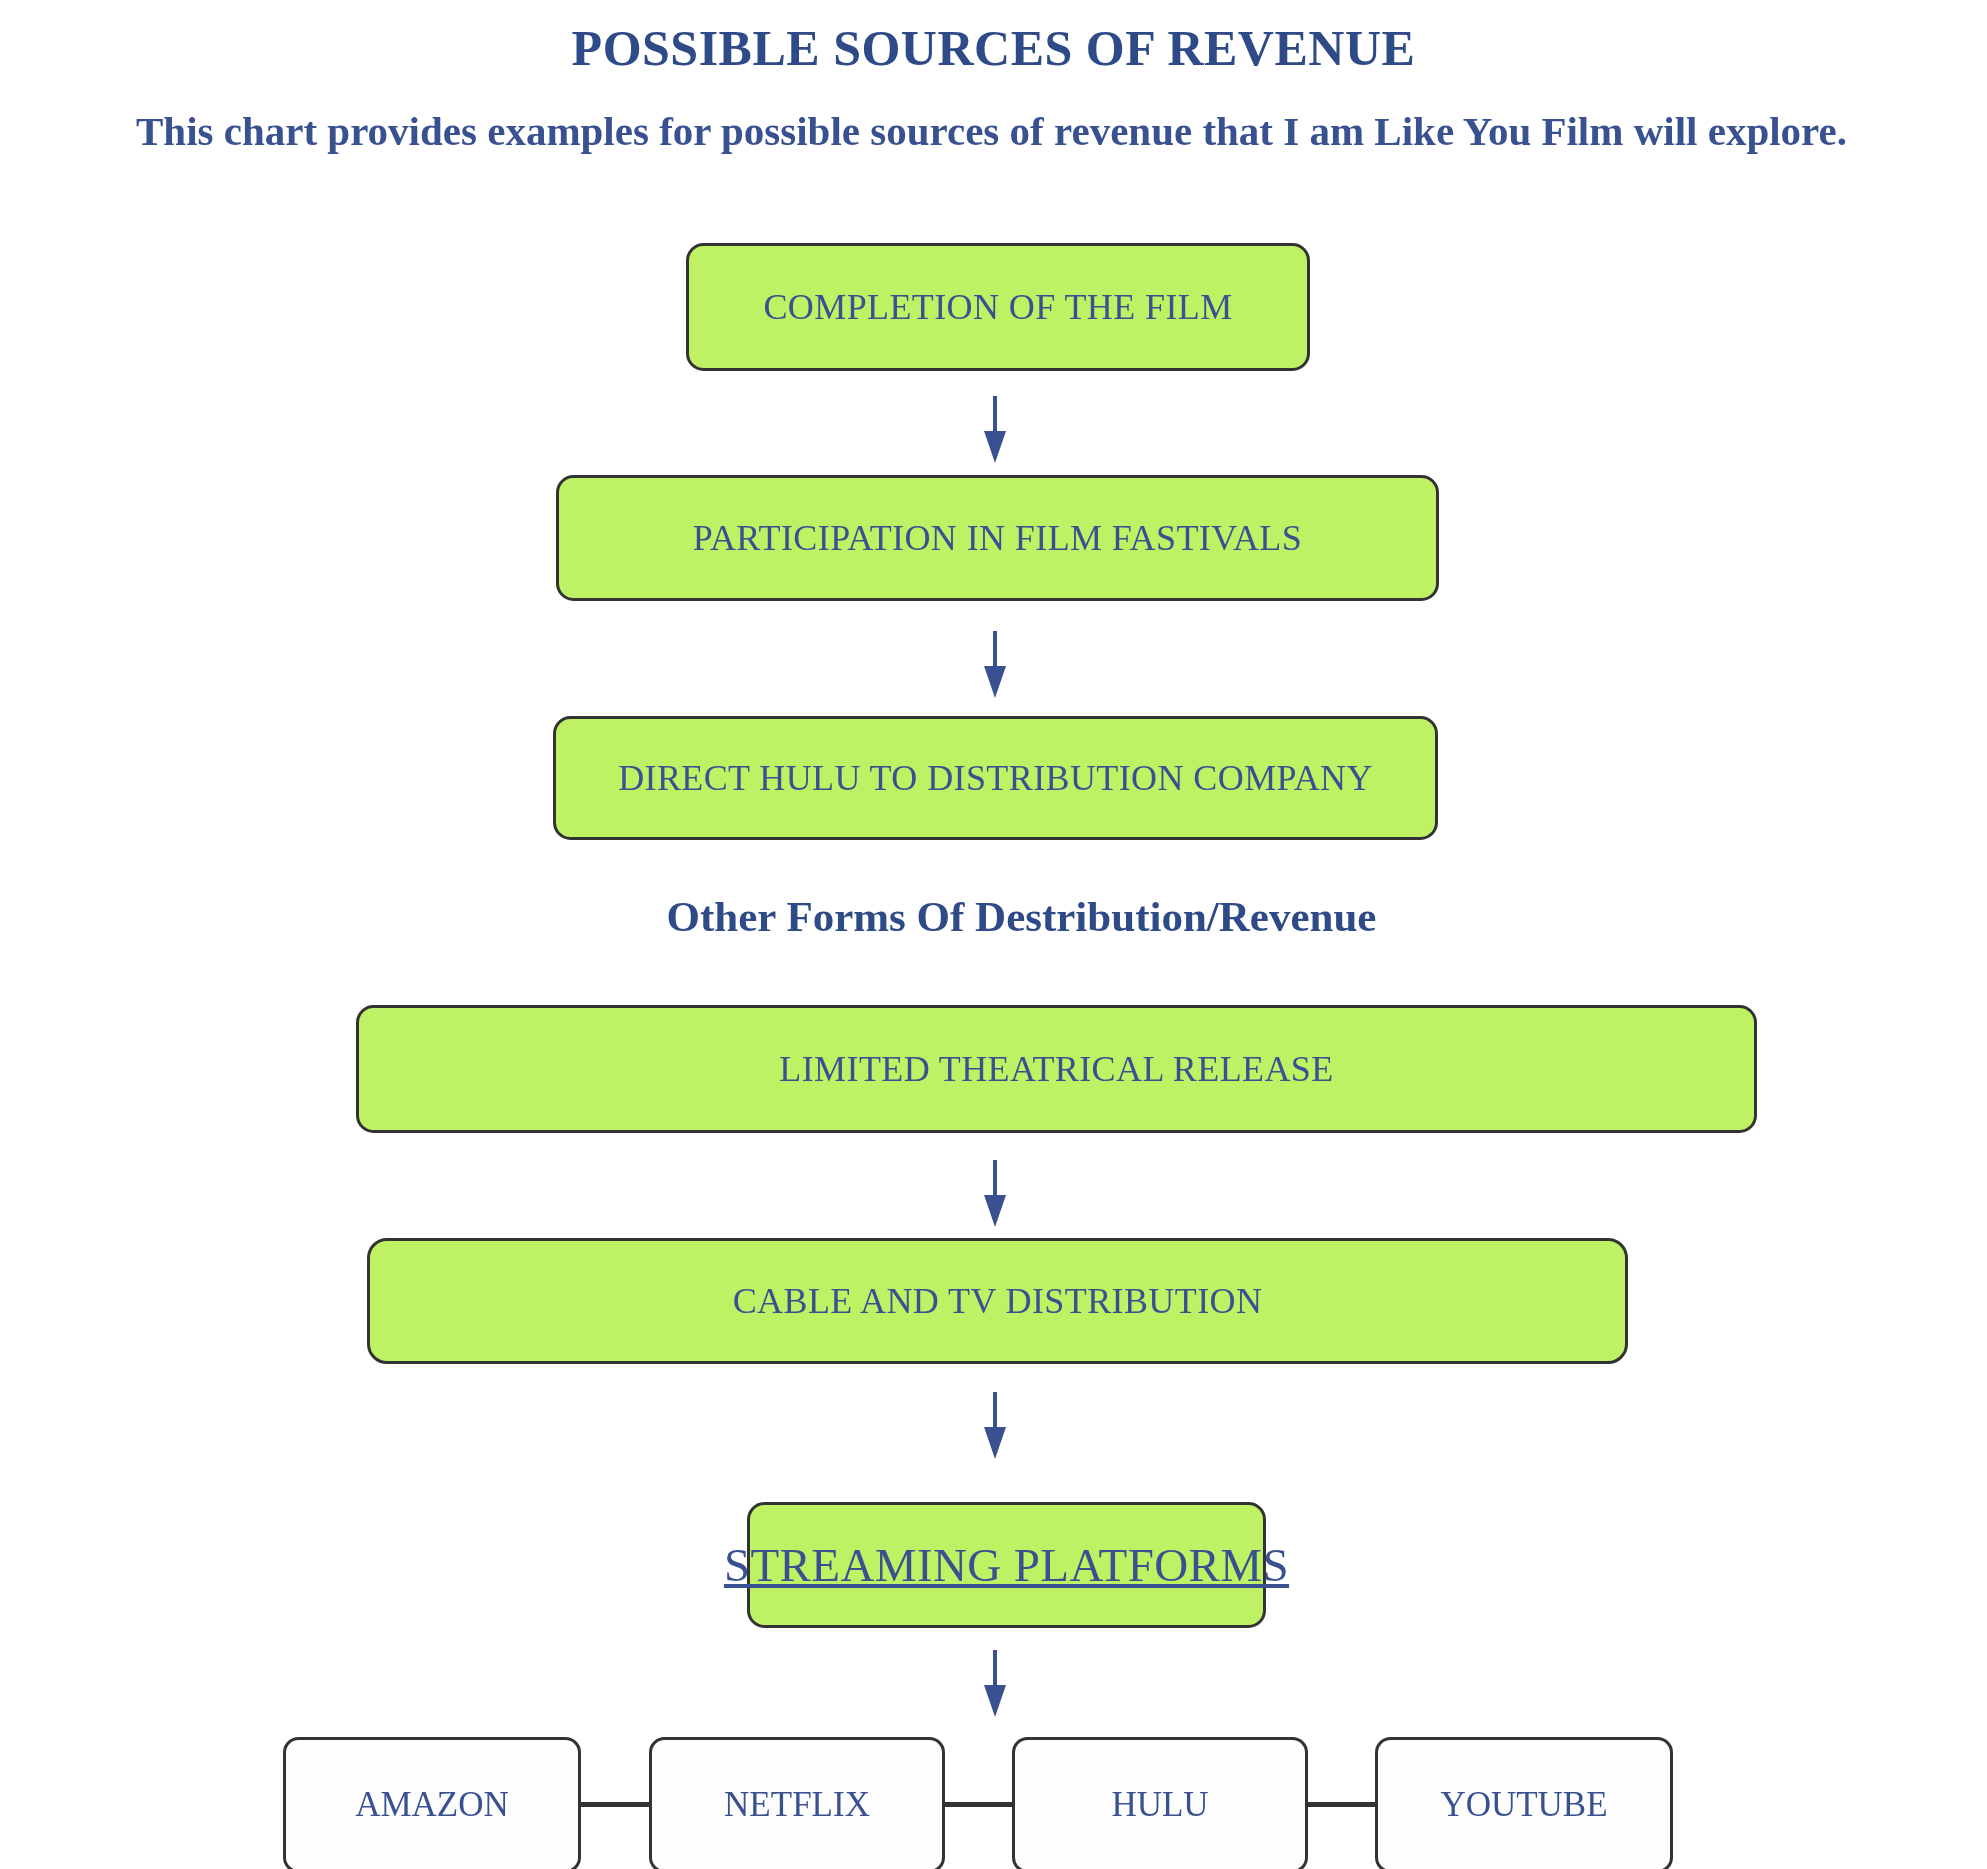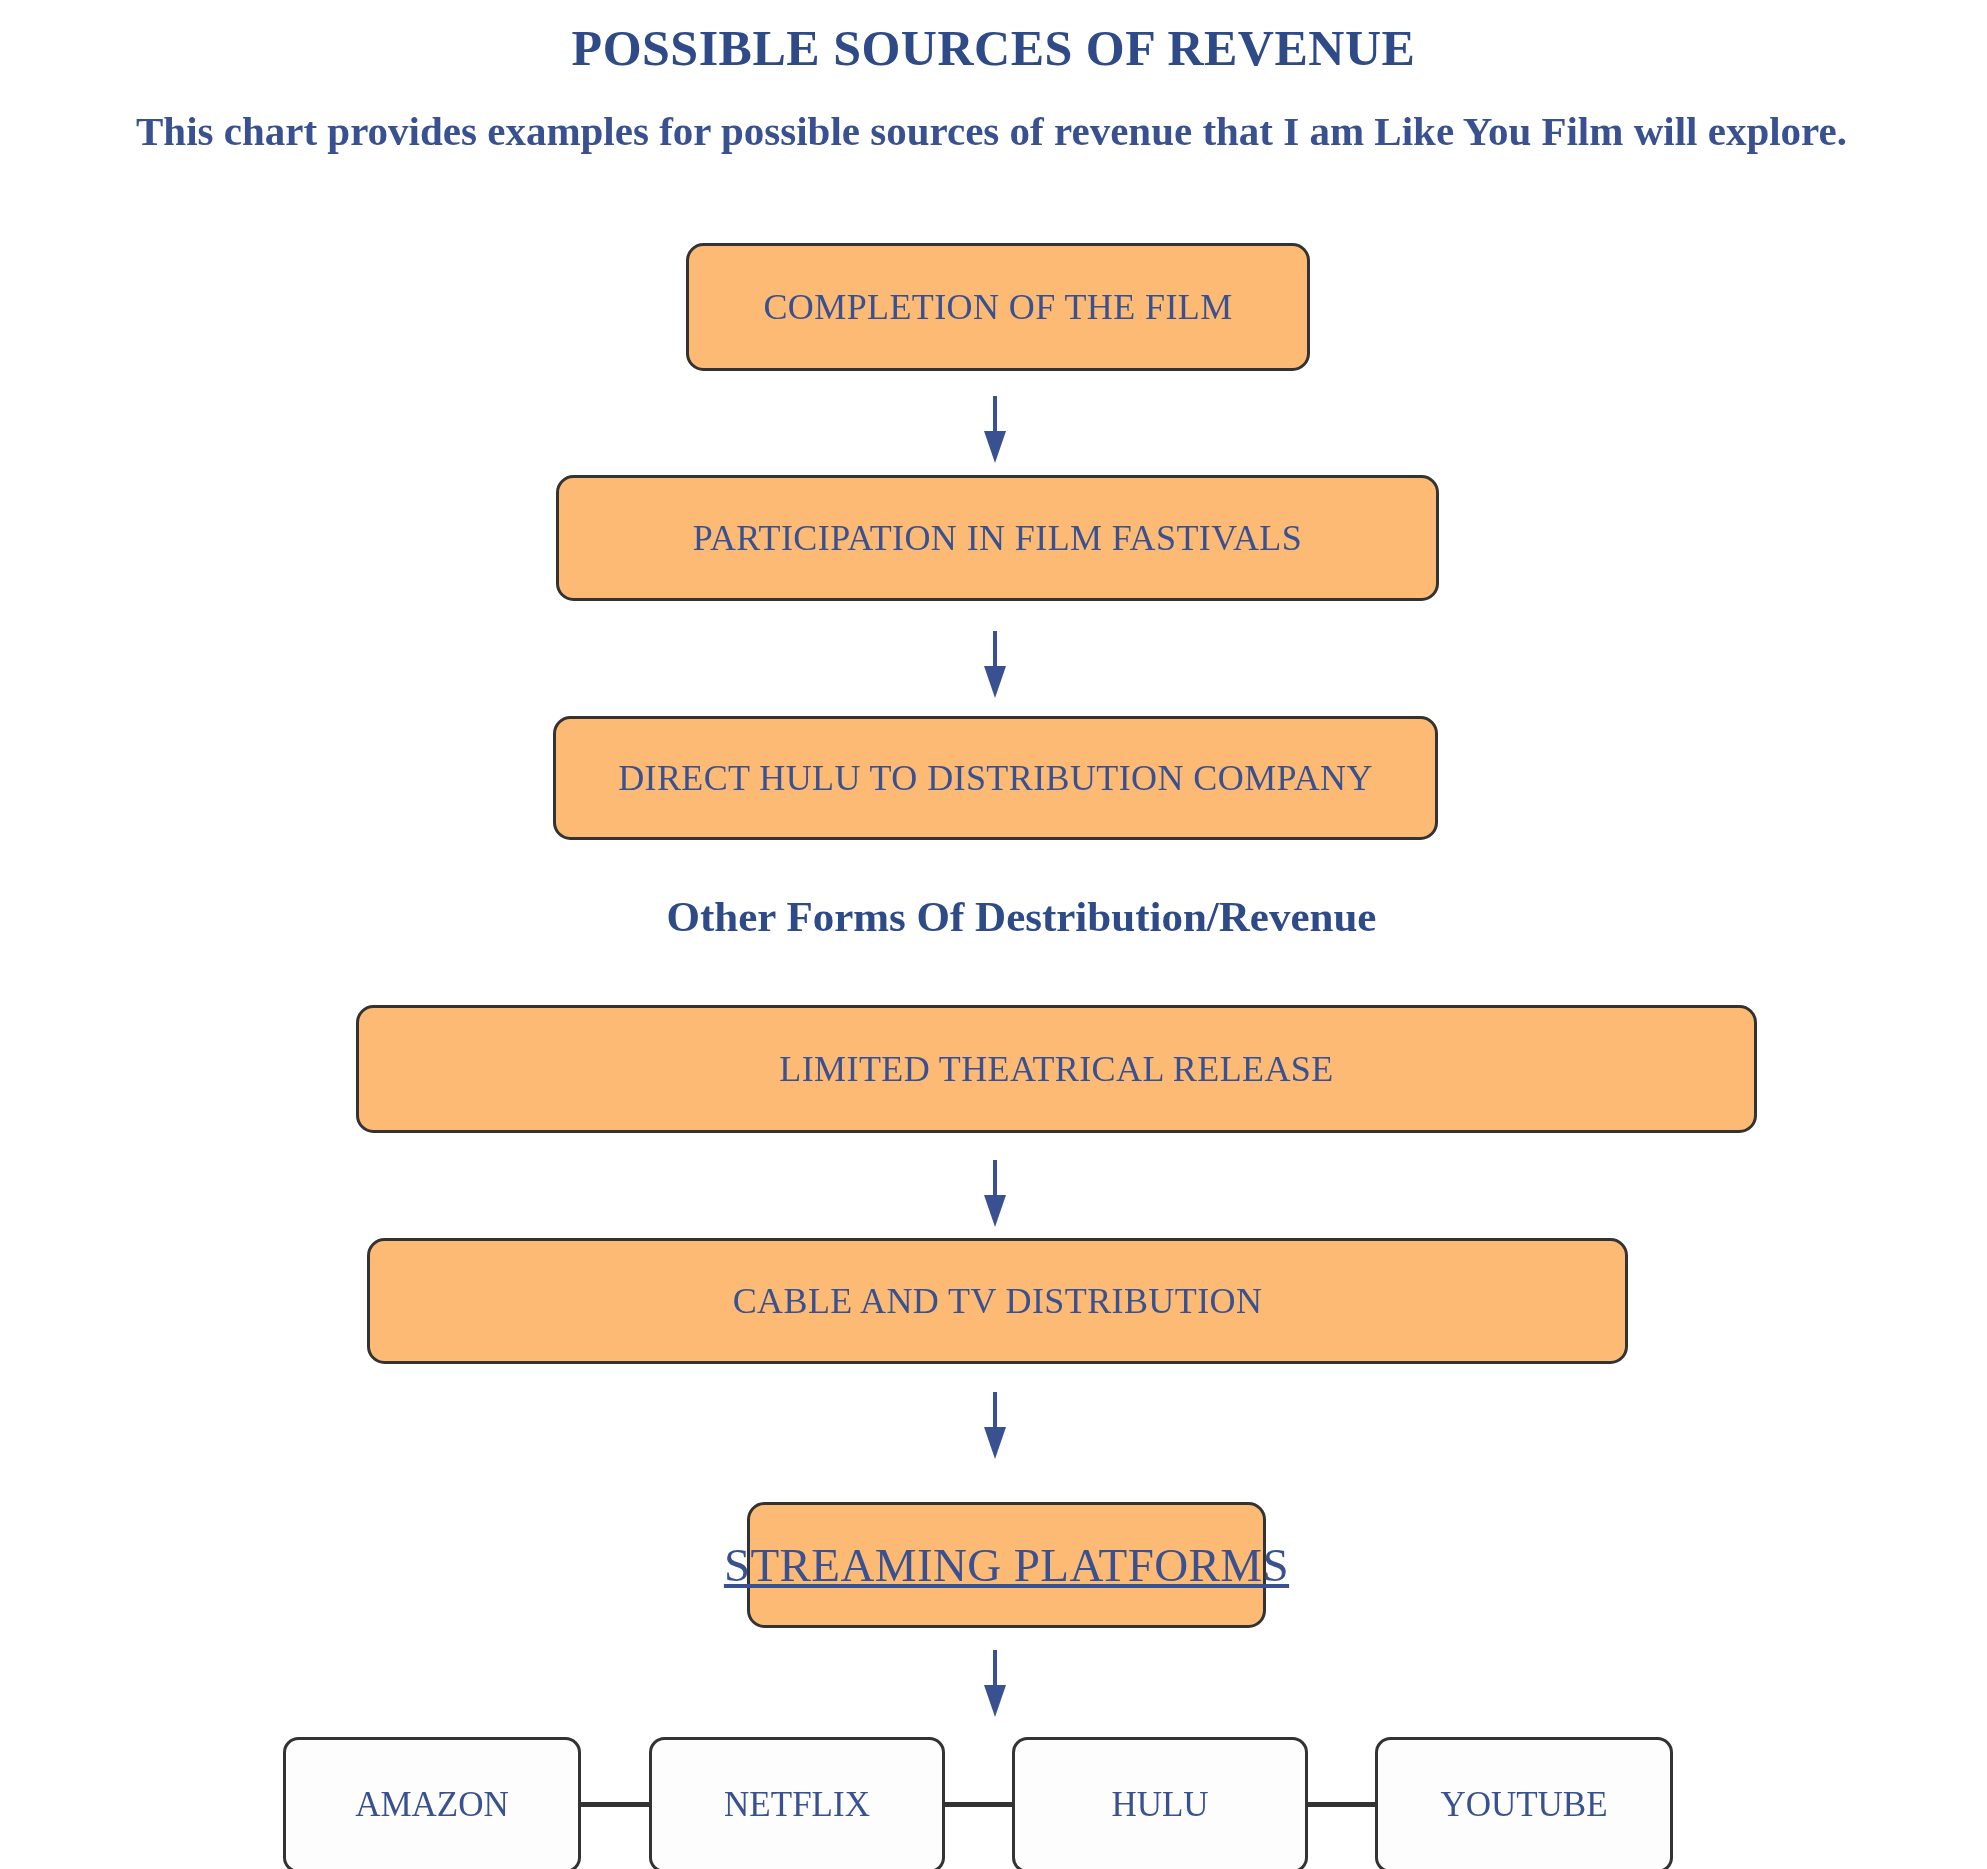--- a/index.html
+++ b/index.html
@@ -56,38 +56,38 @@
     font-weight: bold;
     color: #2e4a87;
     line-height: 1.1;
     margin-left: 28px;
   }
 
   
   .node {
     position: absolute;
     box-sizing: border-box;
-    background: #fdba74;
+    background: #bef264;
     border: 3.9px solid #333333;
     border-radius: 17.5px;
     display: flex;
     align-items: center;
     justify-content: center;
     color: #3a5191;
     font-size: 36px;
     letter-spacing: 0.4px;
     text-align: center;
     white-space: nowrap;
   }
 
   .node-completion     { left: 686px; top: 243px;  width: 624px;  height: 128px; }
   .node-festivals      { left: 556px; top: 475px;  width: 883px;  height: 126px; }
   .node-directsale     { left: 553px; top: 716px;  width: 885px;  height: 124px; }
   .node-theatrical     { left: 356px; top: 1005px; width: 1401px; height: 128px; }
-  .node-cabletv        { left: 367px; top: 1238px; width: 1261px; height: 126px; }
+  .node-cabletv        { left: 367px; top: 1238px; width: 1261px; height: 126px; border-radius: 20px; }
   .node-streaming      { left: 747px; top: 1502px; width: 519px;  height: 126px; }
 
   .node-streaming { font-size: 47px; text-decoration: underline; }
 
   
   .platform {
     position: absolute;
     box-sizing: border-box;
     background: #fdfdfd;
     border: 3.9px solid #333333;

